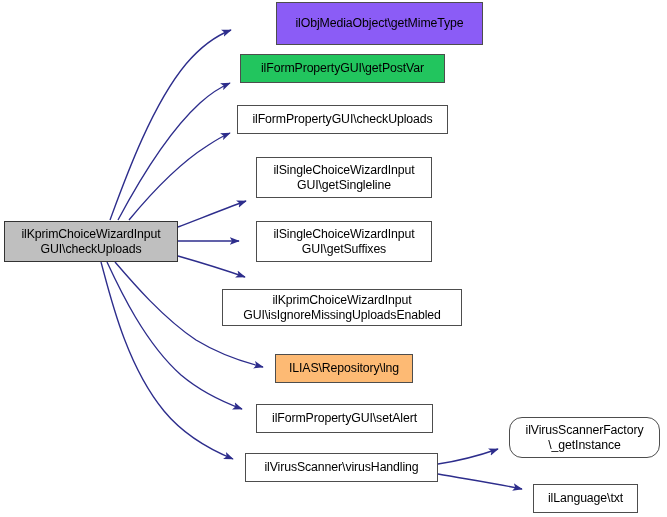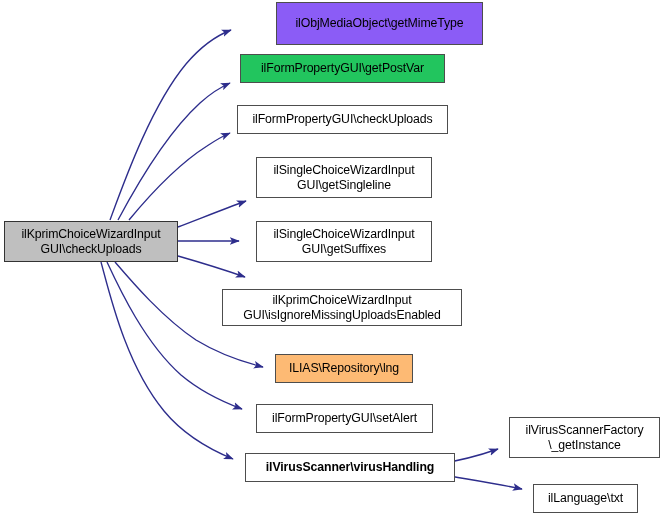--- a/index.html
+++ b/index.html
@@ -81,18 +81,18 @@
       <div class="node" style="left: 240px; top: 54px; width: 205px; height: 29px; background: #22c55e; border-color: rgb(77, 77, 77); color: rgb(0, 0, 0);"><span class="lbl">ilFormPropertyGUI\getPostVar</span></div>
       <div class="node" style="left: 237px; top: 105px; width: 211px; height: 29px; background: rgb(255, 255, 255); border-color: rgb(77, 77, 77); color: rgb(0, 0, 0);"><span class="lbl">ilFormPropertyGUI\checkUploads</span></div>
       <div class="node" style="left: 256px; top: 157px; width: 176px; height: 41px; background: rgb(255, 255, 255); border-color: rgb(77, 77, 77); color: rgb(0, 0, 0);"><span class="lbl">ilSingleChoiceWizardInput
 GUI\getSingleline</span></div>
       <div class="node" style="left: 256px; top: 221px; width: 176px; height: 41px; background: rgb(255, 255, 255); border-color: rgb(77, 77, 77); color: rgb(0, 0, 0);"><span class="lbl">ilSingleChoiceWizardInput
 GUI\getSuffixes</span></div>
       <div class="node" style="left: 222px; top: 289px; width: 240px; height: 37px; background: rgb(255, 255, 255); border-color: rgb(77, 77, 77); color: rgb(0, 0, 0);"><span class="lbl">ilKprimChoiceWizardInput
 GUI\isIgnoreMissingUploadsEnabled</span></div>
       <div class="node" style="left: 275px; top: 354px; width: 138px; height: 29px; background: #fdba74; border-color: rgb(77, 77, 77); color: rgb(0, 0, 0);"><span class="lbl">ILIAS\Repository\lng</span></div>
       <div class="node" style="left: 256px; top: 404px; width: 177px; height: 29px; background: rgb(255, 255, 255); border-color: rgb(77, 77, 77); color: rgb(0, 0, 0);"><span class="lbl">ilFormPropertyGUI\setAlert</span></div>
-      <div class="node" style="left: 245px; top: 453px; width: 210px; height: 29px; background: rgb(255, 255, 255); border-color: rgb(77, 77, 77); color: rgb(0, 0, 0); font-weight: bold;"><span class="lbl">ilVirusScanner\virusHandling</span></div>
-      <div class="node" style="left: 509px; top: 417px; width: 151px; height: 41px; background: rgb(255, 255, 255); border-color: rgb(77, 77, 77); color: rgb(0, 0, 0);"><span class="lbl">ilVirusScannerFactory
+      <div class="node" style="left: 245px; top: 453px; width: 193px; height: 29px; background: rgb(255, 255, 255); border-color: rgb(77, 77, 77); color: rgb(0, 0, 0);"><span class="lbl">ilVirusScanner\virusHandling</span></div>
+      <div class="node" style="left: 509px; top: 417px; width: 151px; height: 41px; background: rgb(255, 255, 255); border-color: rgb(77, 77, 77); color: rgb(0, 0, 0); border-radius: 13px;"><span class="lbl">ilVirusScannerFactory
 \_getInstance</span></div>
       <div class="node" style="left: 533px; top: 484px; width: 105px; height: 29px; background: rgb(255, 255, 255); border-color: rgb(77, 77, 77); color: rgb(0, 0, 0);"><span class="lbl">ilLanguage\txt</span></div>
     </div>
 </div>
 
 </body></html>

